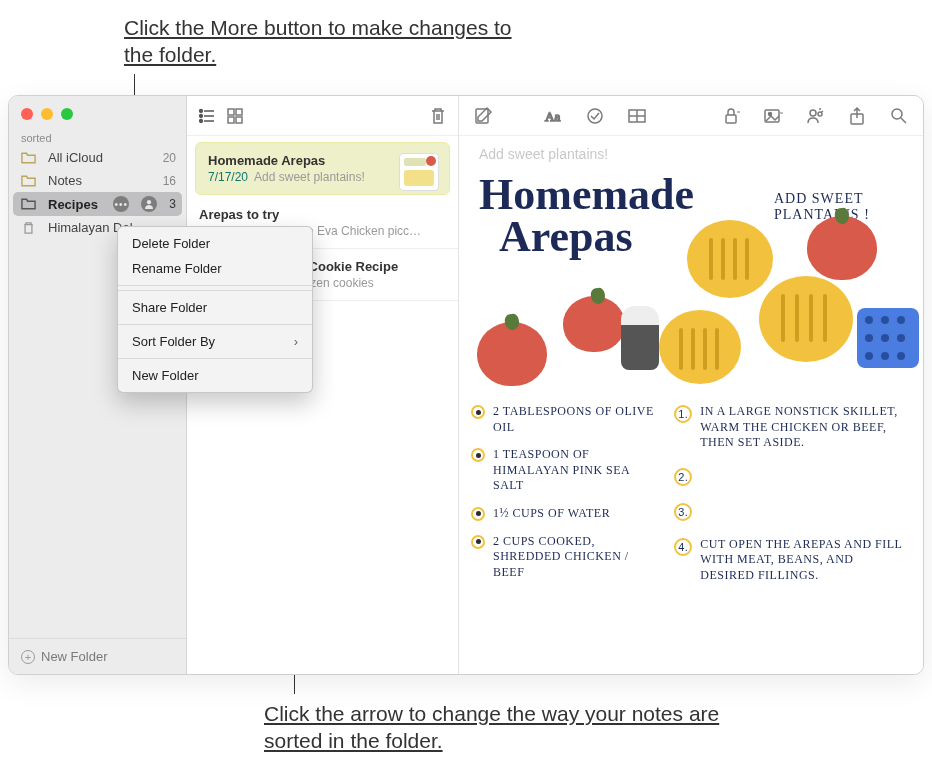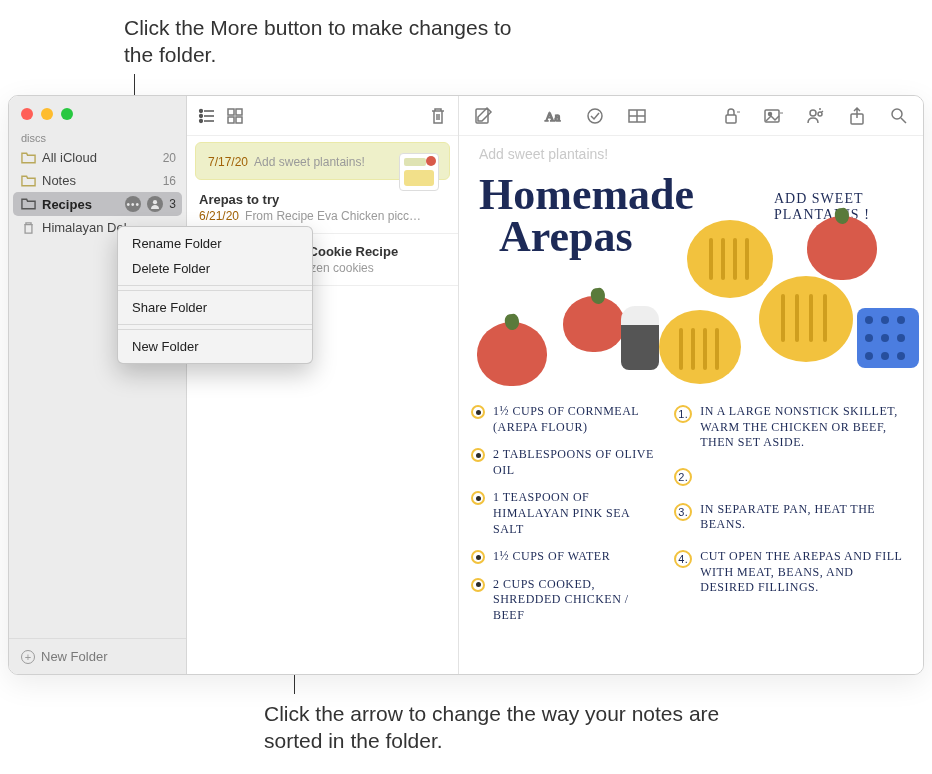--- a/index.html
+++ b/index.html
@@ -10,20 +10,21 @@
     height: 774px;
     position: relative;
     color: #333;
   }
   
   .callout {
     position: absolute;
     font-size: 21px;
     color: #333;
     line-height: 1.3;
+    text-decoration: underline;
   }
   .callout-line {
     position: absolute;
     background: #333;
   }
   
   .window {
     position: absolute;
     left: 8px;
     top: 95px;
@@ -56,21 +57,21 @@
   .d-grn { background: #28c840; }
   .section-label {
     color: #8a8a8a;
     font-size: 11px;
     padding: 6px 12px 2px 12px;
   }
   .folder-row {
     display: flex;
     align-items: center;
     padding: 4px 10px 4px 12px;
-    gap: 6px;
+    gap: 12px;
     color: #444;
     cursor: default;
   }
   .folder-row .fname { flex: 1; white-space: nowrap; overflow: hidden; text-overflow: ellipsis; }
   .folder-row .count { color: #888; font-size: 12px; }
   .folder-icon {
     width: 15px; height: 12px;
     fill: none;
     stroke: #b9a85a;
     stroke-width: 1.5;
@@ -141,21 +142,21 @@
     position: relative;
   }
   .note-item.selected {
     background: #eef0c9;
     border: 1px solid #eae9a8;
     border-radius: 6px;
     margin: 6px 8px 2px 8px;
   }
   .note-title { font-weight: 600; font-size: 13px; color: #333; }
   .note-sub { font-size: 12px; color: #9a9a9a; margin-top: 2px; }
-  .note-sub .date { color: #a16207; margin-right: 6px; }
+  .note-sub .date { color: #0f766e; margin-right: 6px; }
   .thumb {
     position: absolute; right: 10px; top: 10px;
     width: 40px; height: 38px; border: 1px solid #ddd; border-radius: 4px;
     background: #fff;
     overflow: hidden;
   }
   .thumb .t1 { position:absolute; left:4px; top:4px; width:22px; height:8px; background:#dfe3b3; border-radius:2px;}
   .thumb .t2 { position:absolute; left:26px; top:2px; width:10px; height:10px; background:#d85a4a; border-radius:50%;}
   .thumb .t3 { position:absolute; left:4px; top:16px; width:30px; height:16px; background:#f2e08a; border-radius:3px;}
 
@@ -307,21 +308,21 @@
 <div class="callout-line" style="left:294px; top:462px; width:1px; height:232px;"></div>
 
 <div class="window">
 
   <div class="sidebar">
     <div class="traffic">
       <div class="dot d-red"></div>
       <div class="dot d-yel"></div>
       <div class="dot d-grn"></div>
     </div>
-    <div class="section-label">discs</div>
+    <div class="section-label">sorted</div>
 
     <div class="folder-row">
       <svg class="folder-icon" viewBox="0 0 16 12">
           <path d="M1 3 L1 11 L15 11 L15 3 L7 3 L6 1 L1 1 Z"></path>
         </svg>
       <span class="fname">All iCloud</span>
       <span class="count">20</span>
     </div>
     <div class="folder-row">
       <svg class="folder-icon" viewBox="0 0 16 12">
@@ -379,20 +380,21 @@
       </span>
       <span class="tb-spacer"></span>
       <span class="tb-icon">
         <svg viewBox="0 0 18 18">
             <path d="M3 4 L15 4 M6 4 L6 2 L12 2 L12 4 M5 4 L5 16 L13 16 L13 4 M8 7 L8 13 M10 7 L10 13"></path>
           </svg>
       </span>
     </div>
 
     <div class="note-item selected">
+      <div class="note-title">Homemade Arepas</div>
       <div class="note-sub">
         <span class="date">7/17/20</span><span>Add sweet plantains!</span>
       </div>
       <div class="thumb">
           <div class="t1"></div>
           <div class="t2"></div>
           <div class="t3"></div>
         </div>
     </div>
 
@@ -516,24 +518,20 @@
           <span style="left:8px;top:44px"></span>
             <span style="left:24px;top:44px"></span>
             <span style="left:40px;top:44px"></span>
         </div>
       </div>
 
       <div class="recipe-cols">
         <div class="ing-col">
           <div class="ing-row">
               <span class="bullet dot"></span>
-              <span class="ing-text">1½ cups of cornmeal (arepa flour)</span>
-            </div>
-          <div class="ing-row">
-              <span class="bullet dot"></span>
               <span class="ing-text">2 tablespoons of olive oil</span>
             </div>
           <div class="ing-row">
               <span class="bullet dot"></span>
               <span class="ing-text">1 teaspoon of Himalayan pink sea salt</span>
             </div>
           <div class="ing-row">
               <span class="bullet dot"></span>
               <span class="ing-text">1½ cups of water</span>
             </div>
@@ -546,36 +544,39 @@
         <div class="step-col">
           <div class="step-row">
               <span class="numcirc">1.</span>
               <span class="step-text">In a large nonstick skillet, warm the chicken or beef, then set aside.</span>
             </div>
           <div class="step-row">
               <span class="numcirc">2.</span>
             </div>
           <div class="step-row">
               <span class="numcirc">3.</span>
-              <span class="step-text">In separate pan, heat the beans.</span>
             </div>
           <div class="step-row">
               <span class="numcirc">4.</span>
               <span class="step-text">Cut open the arepas and fill with meat, beans, and desired fillings.</span>
             </div>
 
         </div>
       </div>
     </div>
   </div>
 
   <div class="ctx-menu">
+    <div class="ctx-item">Delete Folder</div>
     <div class="ctx-item">Rename Folder</div>
-    <div class="ctx-item">Delete Folder</div>
     <div class="ctx-sep"></div>
     <div class="ctx-sep"></div>
     <div class="ctx-item">Share Folder</div>
     <div class="ctx-sep"></div>
+    <div class="ctx-item">
+      <span>Sort Folder By</span>
+      <span class="chev">›</span>
+    </div>
     <div class="ctx-sep"></div>
     <div class="ctx-item">New Folder</div>
   </div>
 
 </div>
 
 </body></html>

